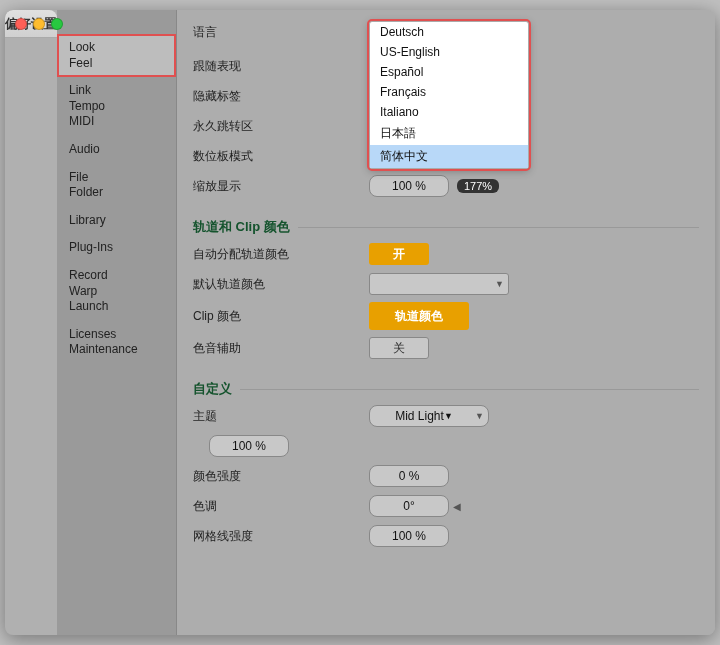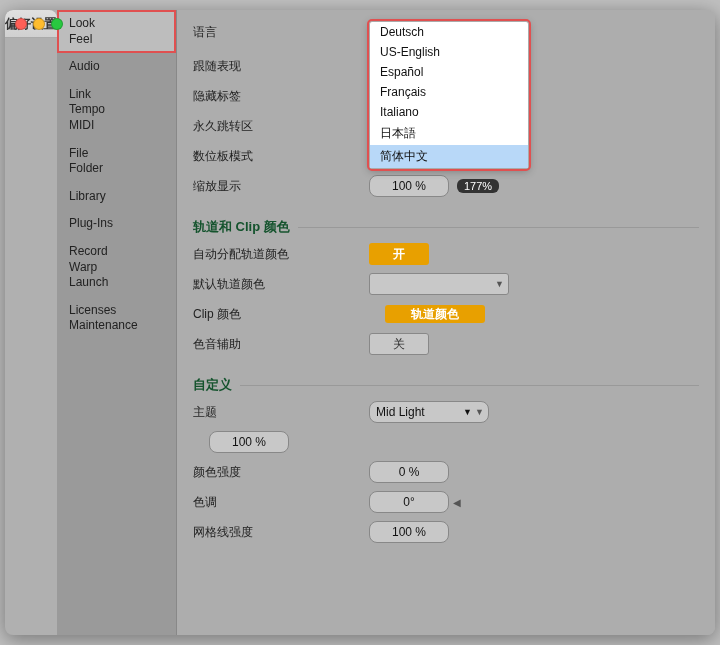--- a/index.html
+++ b/index.html
@@ -55,21 +55,21 @@
       color: #333;
     }
     .content {
       display: flex;
       flex: 1;
       overflow: hidden;
     }
     .sidebar {
       width: 120px;
       background: #9a9a9a;
-      padding: 0 0;
+      padding: 24px 0;
       display: flex;
       flex-direction: column;
       border-right: 1px solid #888;
     }
     .sidebar-item {
       padding: 6px 12px;
       cursor: pointer;
       color: #222;
       font-size: 12px;
       line-height: 1.3;
@@ -173,26 +173,25 @@
       justify-content: center;
       min-width: 60px;
     }
     .orange-btn {
       background: #e8a000;
       color: #fff;
       font-weight: bold;
       border-radius: 3px;
       padding: 2px 16px;
       font-size: 12px;
-      height: 18px;
+      height: 28px;
       display: flex;
       align-items: center;
       justify-content: center;
       min-width: 100px;
-      margin-left: 16px;
     }
     .section-header {
       font-size: 13px;
       font-weight: 600;
       color: #14532d;
       margin: 20px 0 6px 0;
       display: flex;
       align-items: center;
     }
     .section-header::after {
@@ -265,24 +264,24 @@
       <div class="titlebar-btn btn-max"></div>
     </div>
     <span class="titlebar-title">偏好设置</span>
   </div>
 
   <div class="content">
 
     <div class="sidebar">
       <div class="sidebar-item active highlight" style="white-space:pre-line;">Look
 Feel</div>
-      <div class="sidebar-item">Audio</div>
       <div class="sidebar-item" style="white-space:pre-line;">Link
 Tempo
 MIDI</div>
+      <div class="sidebar-item">Audio</div>
       <div class="sidebar-item" style="white-space:pre-line;">File
 Folder</div>
       <div class="sidebar-item">Library</div>
       <div class="sidebar-item">Plug-Ins</div>
       <div class="sidebar-item" style="white-space:pre-line;">Record
 Warp
 Launch</div>
       <div class="sidebar-item" style="white-space:pre-line;">Licenses
 Maintenance</div>
     </div>
@@ -373,21 +372,21 @@
       </div>
 
       <div class="section-header">
         <span>自定义</span>
       </div>
 
       <div class="row">
         <span class="row-label">主题</span>
         <div class="row-control">
           <div class="select-wrapper">
-            <div class="value-box" style="min-width:120px; justify-content:space-between; padding-right:16px;">
+            <div class="value-box" style="min-width:120px; padding-right:16px;">
               <span>Mid Light</span>
               <span style="font-size:9px;">▼</span>
             </div>
           </div>
         </div>
       </div>
       <div class="row">
         <div class="row-control">
           <div class="value-box">
             <span>100 %</span>

